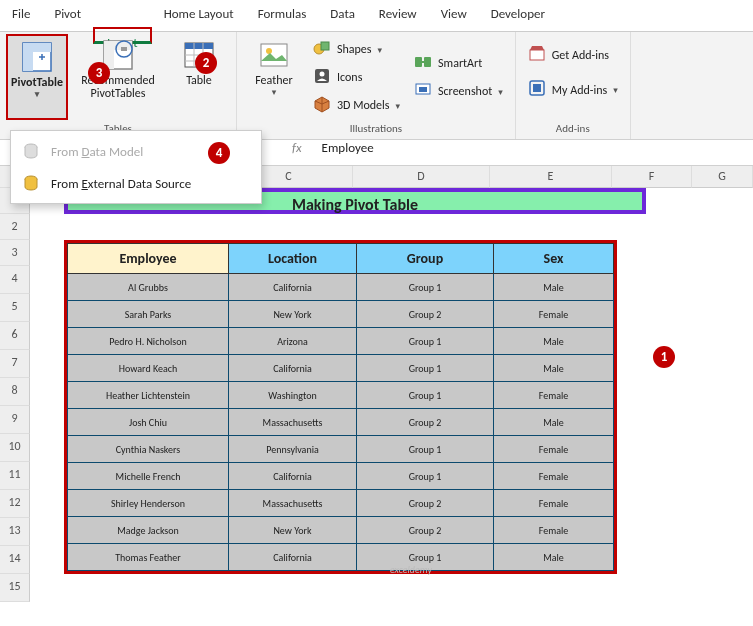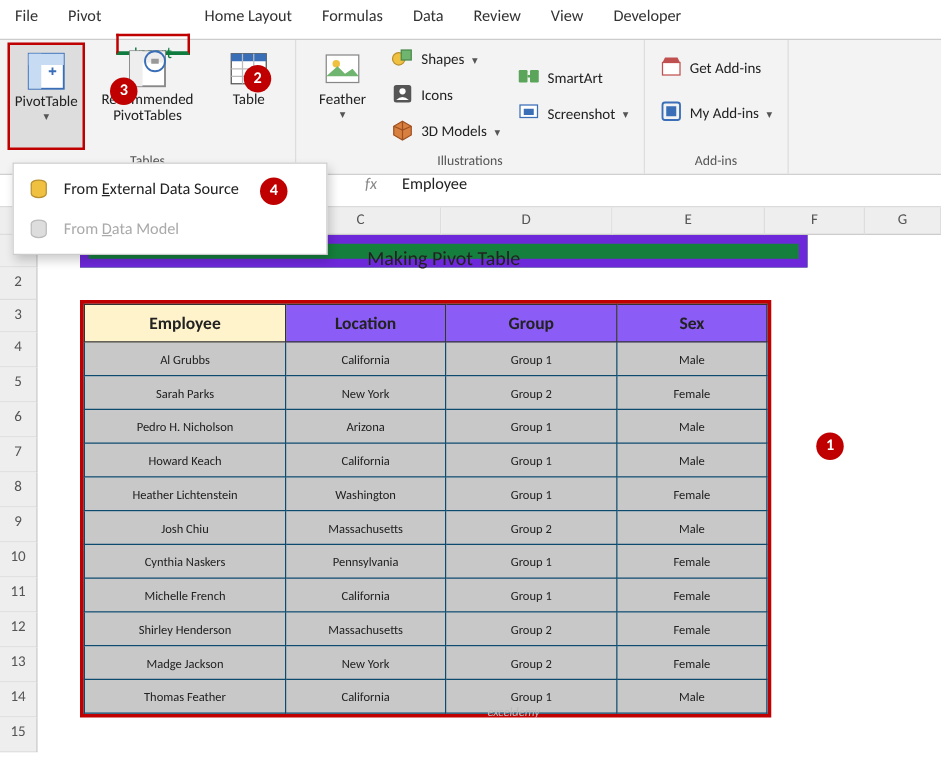--- a/index.html
+++ b/index.html
@@ -8,21 +8,21 @@
     .ribbon-tabs { display: flex; background: #fff; border-bottom: 1px solid #ccc; height: 32px; padding: 0 0; }
     .tab { padding: 6px 12px; cursor: pointer; font-size: 13px; color: #333; }
     .tab.active { color: #0f7b3f; border: 2px solid #c00000; border-bottom: 3px solid #0f7b3f; margin-top: 27px; }
     
     .ribbon { display: flex; background: #f3f3f3; border-bottom: 1px solid #d0d0d0; height: 108px; }
     .ribbon-group { display: flex; flex-direction: column; border-right: 1px solid #ddd; padding: 2px 6px; position: relative; }
     .group-items { display: flex; gap: 2px; flex: 1; }
     .group-label { text-align: center; font-size: 11px; color: #555; padding: 2px 0; }
     
     .big-btn { display: flex; flex-direction: column; align-items: center; justify-content: flex-start; padding: 4px 6px; width: 62px; text-align: center; font-size: 12px; line-height: 1.1; cursor: pointer; }
-    .big-btn.highlighted { border: 2px solid #c00000; background: #ddd; }
+    .big-btn.highlighted { border: 2px solid #c00000; background: #ddd; font-weight: bold; }
     .ribbon .icon-box { width: 34px; height: 34px; display: flex; align-items: center; justify-content: center; margin-bottom: 2px; }
     .wide-btn { width: 96px; }
     
     .small-item { display: flex; align-items: center; gap: 6px; padding: 2px 6px; font-size: 12px; cursor: pointer; white-space: nowrap; }
     .small-col { display: flex; flex-direction: column; justify-content: center; gap: 3px; }
     
     .dropdown-menu { position: absolute; top: 130px; left: 10px; background: #fff; border: 1px solid #ccc; box-shadow: 2px 4px 8px rgba(0,0,0,0.2); z-index: 100; width: 252px; padding: 4px 0; }
     .menu-item { display: flex; align-items: center; gap: 10px; padding: 6px 10px; font-size: 13px; cursor: pointer; }
     .menu-item.highlighted { border: 2px solid #c00000; }
     .menu-item.disabled { color: #aaa; }
@@ -36,25 +36,25 @@
     .sheet-area { position: relative; display: flex; }
     .row-headers { display: flex; flex-direction: column; }
     .row-h { width: 30px; height: 26px; background: #eee; border-right: 1px solid #ccc; border-bottom: 1px solid #ddd; text-align: center; line-height: 25px; font-size: 12px; color: #555; }
     .row-h.first { height: 22px; }
     
     .col-headers { display: flex; height: 22px; }
     .col-h { background: #eee; border-right: 1px solid #ddd; border-bottom: 1px solid #ccc; text-align: center; line-height: 20px; font-size: 12px; color: #555; }
     
     .cells-wrap { position: relative; }
     
-    .title-band { position: absolute; top: 22px; left: 0; width: 582px; height: 26px; background: #15803d; text-align: center; font-weight: normal; font-size: 16px; line-height: 26px; border: 7px solid #6d28d9; }
+    .title-band { position: absolute; top: 22px; left: 0; width: 582px; height: 26px; background: #86efac; text-align: center; font-weight: bold; font-size: 16px; line-height: 26px; border: 4px solid #6d28d9; }
     
     .data-table { position: absolute; top: 74px; left: 0; border: 3px solid #c00000; }
     .data-table table { border-collapse: collapse; }
-    .data-table th { background: #8b5cf6; font-weight: bold; font-size: 14px; padding: 6px 0; border: 1px solid #333; }
+    .data-table th { background: #7dd3fc; font-weight: bold; font-size: 14px; padding: 6px 0; border: 1px solid #333; }
     .data-table td { background: #c8c8c8; font-size: 10px; text-align: center; padding: 4px 0; border: 1px solid #0c4a6e; height: 27px; }
     .th-emp { background: #fff3cc !important; }
     
     .watermark { position: absolute; top: 397px; left: 360px; color: #bbb; font-size: 10px; font-style: italic; z-index: 5; pointer-events: none; }
     
     .callout { position: absolute; width: 22px; height: 22px; background: #c00000; color: #fff; border-radius: 50%; text-align: center; line-height: 22px; font-weight: bold; font-size: 13px; z-index: 120; }
     
     .chev { font-size: 9px; color: #555; }
   </style>
 </head>
@@ -195,37 +195,37 @@
           <span>My Add-ins</span>
             <span class="chev">▾</span>
         </div>
       </div>
     </div>
     <div class="group-label">Add-ins</div>
   </div>
 </div>
 
 <div class="dropdown-menu">
+  <div class="menu-item disabled">
+    <span class="menu-icon">
+        <svg width="18" height="18">
+          <ellipse cx="9" cy="5" rx="6" ry="3" fill="#ddd" stroke="#bbb"></ellipse>
+          <path d="M3 5 L3 13 A6 3 0 0 0 15 13 L15 5" fill="#ddd" stroke="#bbb"></path>
+        </svg>
+      </span>
+    <span>From <span class="underline-char">D</span>ata Model</span>
+  </div>
   <div class="menu-item">
     <span class="menu-icon">
         <svg width="18" height="18">
           <ellipse cx="9" cy="5" rx="6" ry="3" fill="#f0c040" stroke="#b89030"></ellipse>
           <path d="M3 5 L3 13 A6 3 0 0 0 15 13 L15 5" fill="#f0c040" stroke="#b89030"></path>
         </svg>
       </span>
     <span>From <span class="underline-char">E</span>xternal Data Source</span>
-  </div>
-  <div class="menu-item disabled">
-    <span class="menu-icon">
-        <svg width="18" height="18">
-          <ellipse cx="9" cy="5" rx="6" ry="3" fill="#ddd" stroke="#bbb"></ellipse>
-          <path d="M3 5 L3 13 A6 3 0 0 0 15 13 L15 5" fill="#ddd" stroke="#bbb"></path>
-        </svg>
-      </span>
-    <span>From <span class="underline-char">D</span>ata Model</span>
   </div>
 </div>
 
 <div class="formula-bar">
   <span class="fx">fx</span>
   <span class="formula-val">Employee</span>
 </div>
 
 <div class="sheet-area">
   <div class="row-headers">

